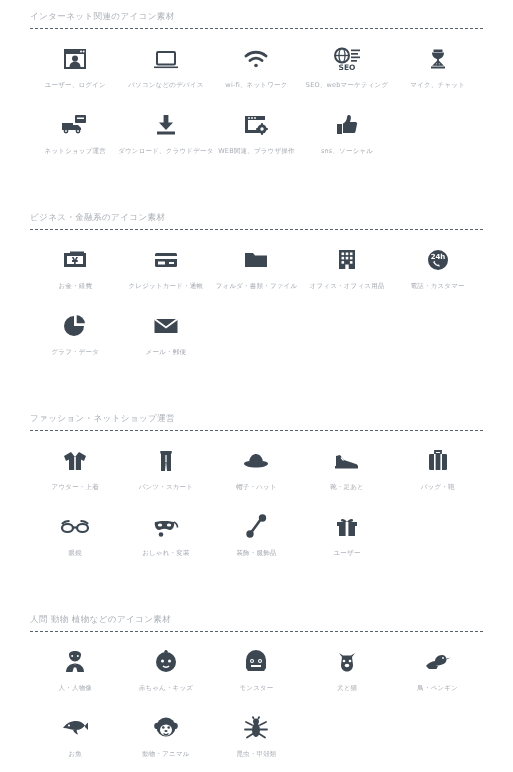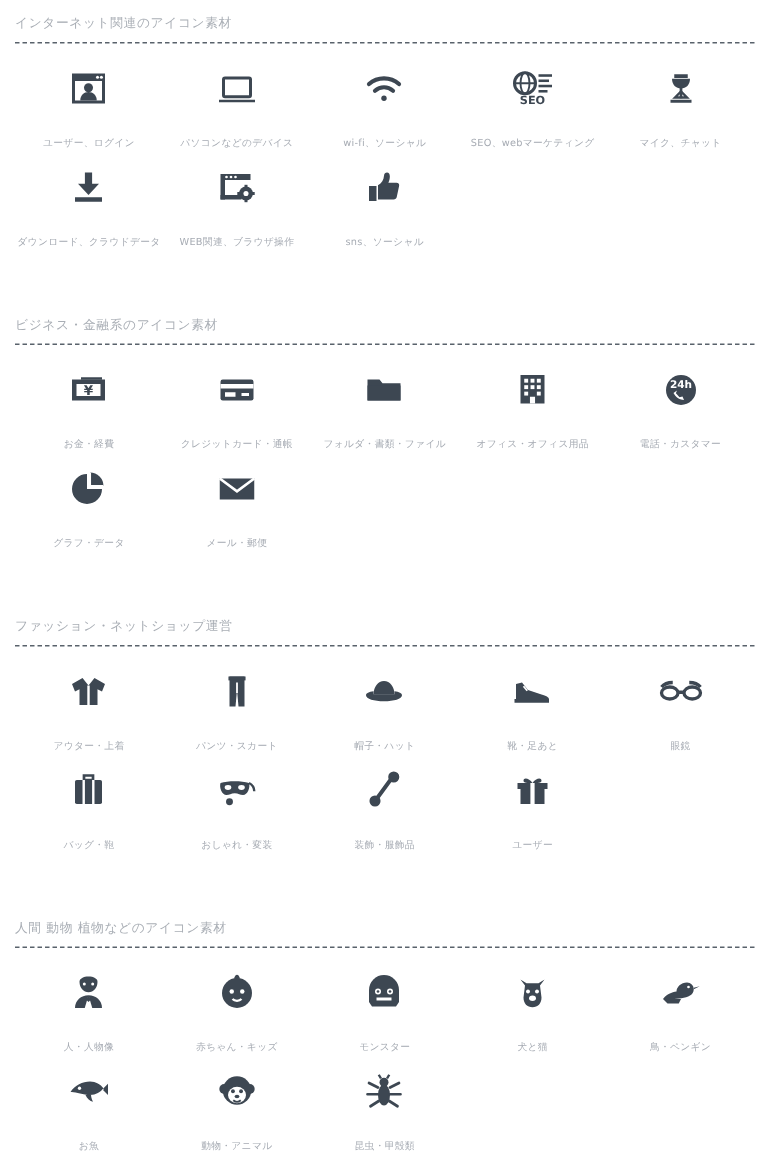--- a/index.html
+++ b/index.html
@@ -14,21 +14,21 @@
     font-family: "DejaVu Sans", "Liberation Sans", sans-serif;
     color: #9aa0a8;
     -webkit-font-smoothing: antialiased;
   }
   .page {
     width: 513px;
     padding: 0;
     box-sizing: border-box;
   }
   .section {
-    padding: 0 10px;
+    padding: 0 30px;
     box-sizing: border-box;
   }
   .section-header {
     font-size: 8.5px;
     line-height: 12px;
     color: #a9aeb5;
     letter-spacing: 0.4px;
     padding-top: 10px;
     padding-bottom: 6px;
     white-space: nowrap;
@@ -62,21 +62,21 @@
   .icon-box svg {
     display: block;
   }
   .cell-label {
     font-size: 6.5px;
     line-height: 9px;
     color: #a6abb3;
     text-align: center;
     letter-spacing: 0.2px;
     white-space: nowrap;
-    margin-top: 12px;
+    margin-top: 2px;
   }
   .spacer-mid { height: 30px; }
 </style>
 </head>
 <body>
 
 <div class="page">
 
   <div class="section">
     <div class="section-header">インターネット関連のアイコン素材</div>
@@ -108,21 +108,21 @@
       </div>
 
       <div class="cell">
         <div class="icon-box">
           <svg width="28" height="28" viewBox="0 0 28 28" fill="none" stroke="#3d4752" stroke-width="2.8" stroke-linecap="round">
             <path d="M4 11c5.7-5 14.3-5 20 0"></path>
             <path d="M8 15.5c3.5-3.1 8.5-3.1 12 0"></path>
             <circle cx="14" cy="20.5" r="1.8" fill="#3d4752" stroke="none"></circle>
           </svg>
         </div>
-        <div class="cell-label">wi-fi、ソーシャル</div>
+        <div class="cell-label">wi-fi、ネットワーク</div>
       </div>
 
       <div class="cell">
         <div class="icon-box">
           <svg width="30" height="28" viewBox="0 0 30 28" fill="#3d4752">
             <circle cx="10" cy="10.5" r="7" fill="none" stroke="#3d4752" stroke-width="2"></circle>
             <ellipse cx="10" cy="10.5" rx="3" ry="7" fill="none" stroke="#3d4752" stroke-width="1.3"></ellipse>
             <path d="M3.3 10.5h13.4" stroke="#3d4752" stroke-width="1.3"></path>
             <rect x="19" y="4.5" width="9" height="1.7"></rect>
               <rect x="19" y="8" width="7" height="1.7"></rect>
@@ -140,20 +140,35 @@
             <path d="M9.5 4.5h9v2.5h-9z"></path>
             <path d="M8 7.5h12c0 4-2.7 6.5-6 6.5S8 11.5 8 7.5z"></path>
             <rect x="13.1" y="13.5" width="1.8" height="7"></rect>
             <path d="M7 21.5h14v2H7z"></path>
             <path d="M10 20l4-4 4 4z" fill="none" stroke="#3d4752" stroke-width="1.6"></path>
           </svg>
         </div>
         <div class="cell-label">マイク、チャット</div>
       </div>
 
+      <div class="cell">
+        <div class="icon-box">
+          <svg width="30" height="28" viewBox="0 0 30 28" fill="#3d4752">
+            <rect x="15" y="4" width="11" height="8" rx="0.8"></rect>
+            <path d="M17 6.5h7v1.5h-7z" fill="#fff"></path>
+            <path d="M2 12h11v7H2z"></path>
+            <path d="M13 14h5l3 3v2h-8z"></path>
+            <circle cx="6" cy="20" r="2.4"></circle>
+              <circle cx="18" cy="20" r="2.4"></circle>
+            <circle cx="6" cy="20" r="0.9" fill="#fff"></circle>
+              <circle cx="18" cy="20" r="0.9" fill="#fff"></circle>
+          </svg>
+        </div>
+        <div class="cell-label">ネットショップ運営</div>
+      </div>
 
       <div class="cell">
         <div class="icon-box">
           <svg width="28" height="28" viewBox="0 0 28 28" fill="#3d4752">
             <rect x="11.6" y="4" width="4.8" height="9"></rect>
             <path d="M7 11.5h14L14 19z"></path>
             <rect x="5" y="20.5" width="18" height="3"></rect>
           </svg>
         </div>
         <div class="cell-label">ダウンロード、クラウドデータ</div>
@@ -337,41 +352,41 @@
             <path d="M4 19V9l4-1 4 5 9 3c3 .8 5 1.8 5 3.2V19z"></path>
             <path d="M3 19h23v2.5H3z"></path>
             <path d="M9 10.5l2.5 3M12 9.5l2.5 3" stroke="#fff" stroke-width="1.2" fill="none"></path>
           </svg>
         </div>
         <div class="cell-label">靴・足あと</div>
       </div>
 
       <div class="cell">
         <div class="icon-box">
+          <svg width="28" height="28" viewBox="0 0 28 28" fill="#3d4752">
+            <path d="M11 4h6v3h-6z" fill="none" stroke="#3d4752" stroke-width="1.8"></path>
+            <rect x="5" y="7" width="18" height="16" rx="1.2"></rect>
+            <rect x="10" y="7" width="1.6" height="16" fill="#fff"></rect>
+            <rect x="16.4" y="7" width="1.6" height="16" fill="#fff"></rect>
+          </svg>
+        </div>
+        <div class="cell-label">バッグ・鞄</div>
+      </div>
+
+      <div class="cell">
+        <div class="icon-box">
           <svg width="32" height="28" viewBox="0 0 32 28" fill="none" stroke="#3d4752" stroke-width="2.2">
             <path d="M3 11c2-2.5 5-3 7.5-3"></path>
             <path d="M29 11c-2-2.5-5-3-7.5-3"></path>
             <ellipse cx="8.5" cy="15" rx="5.5" ry="4"></ellipse>
             <ellipse cx="23.5" cy="15" rx="5.5" ry="4"></ellipse>
             <path d="M14 14.5h4"></path>
           </svg>
         </div>
         <div class="cell-label">眼鏡</div>
-      </div>
-
-      <div class="cell">
-        <div class="icon-box">
-          <svg width="28" height="28" viewBox="0 0 28 28" fill="#3d4752">
-            <path d="M11 4h6v3h-6z" fill="none" stroke="#3d4752" stroke-width="1.8"></path>
-            <rect x="5" y="7" width="18" height="16" rx="1.2"></rect>
-            <rect x="10" y="7" width="1.6" height="16" fill="#fff"></rect>
-            <rect x="16.4" y="7" width="1.6" height="16" fill="#fff"></rect>
-          </svg>
-        </div>
-        <div class="cell-label">バッグ・鞄</div>
       </div>
 
       <div class="cell">
         <div class="icon-box">
           <svg width="30" height="28" viewBox="0 0 30 28" fill="#3d4752">
             <path d="M4 9c5-1.5 14-1.5 19 0 1 3-1 8-4 8-2 0-3-1.2-5.5-1.2S10 17 8 17c-3 0-5-5-4-8z"></path>
             <ellipse cx="9" cy="12" rx="2.2" ry="1.6" fill="#fff"></ellipse>
             <ellipse cx="18" cy="12" rx="2.2" ry="1.6" fill="#fff"></ellipse>
             <path d="M23 9c2 1 3.5 3 3.5 5.5" stroke="#3d4752" stroke-width="1.6" fill="none"></path>
             <circle cx="10" cy="21.5" r="2.3"></circle>

